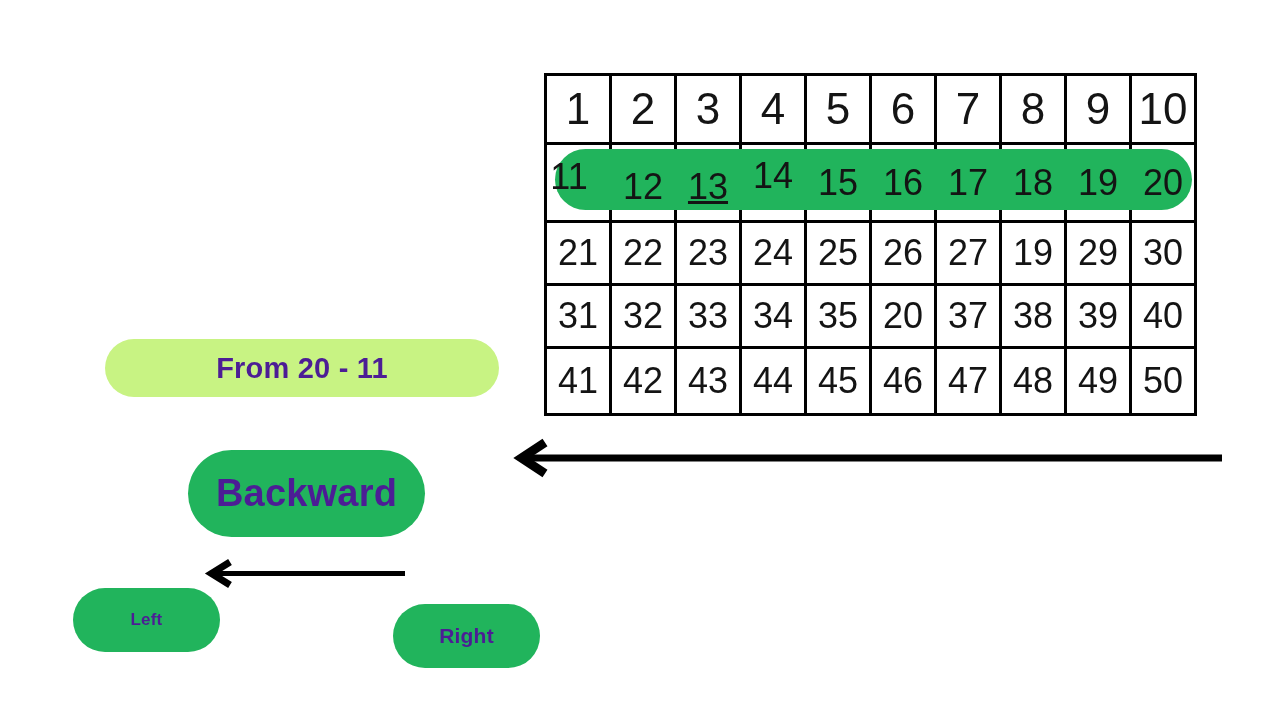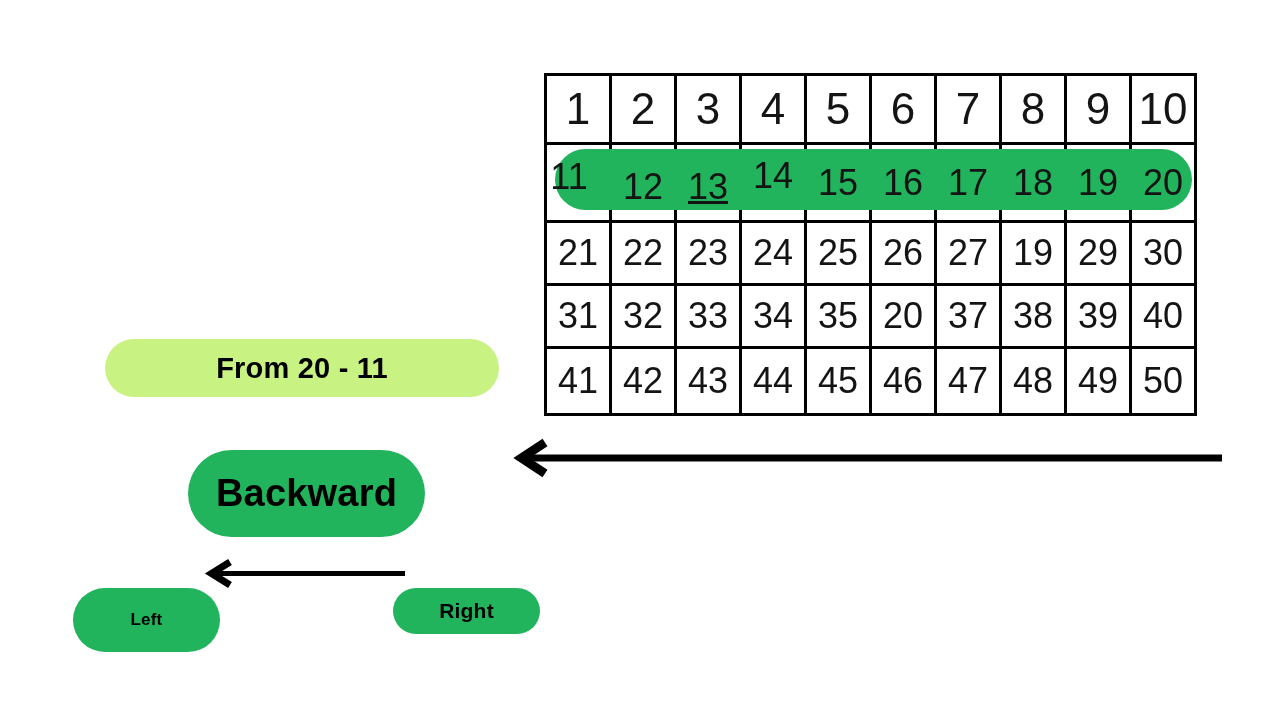--- a/index.html
+++ b/index.html
@@ -36,36 +36,36 @@
   .r1c2{transform:translateY(4px);text-decoration:underline;}
   .r1c3{transform:translateY(-7px);}
   .highlight{
     position:absolute;left:11px;top:76px;width:637px;height:61px;
     border-radius:31px;background:var(--green);z-index:1;
   }
 
   
   .pill{
     position:absolute;display:flex;align-items:center;justify-content:center;
-    font-weight:bold;color:#000000;letter-spacing:0.2px;
+    font-weight:bold;color:#4c1d95;letter-spacing:0.2px;
   }
   .pill-range{
     left:105px;top:339px;width:394px;height:58px;border-radius:29px;
     background:var(--light-green);font-size:29px;
   }
   .pill-backward{
     left:188px;top:450px;width:237px;height:87px;border-radius:44px;
     background:var(--green);font-size:38px;
   }
   .pill-left{
     left:73px;top:588px;width:147px;height:64px;border-radius:32px;
     background:var(--green);font-size:17px;
   }
   .pill-right{
-    left:393px;top:588px;width:147px;height:46px;border-radius:32px;
+    left:393px;top:604px;width:147px;height:64px;border-radius:32px;
     background:var(--green);font-size:21px;
   }
 
   
   svg.arrows{position:absolute;left:0;top:0;width:1280px;height:720px;pointer-events:none;}
 </style>
 </head>
 <body>
 
 <div class="canvas">

